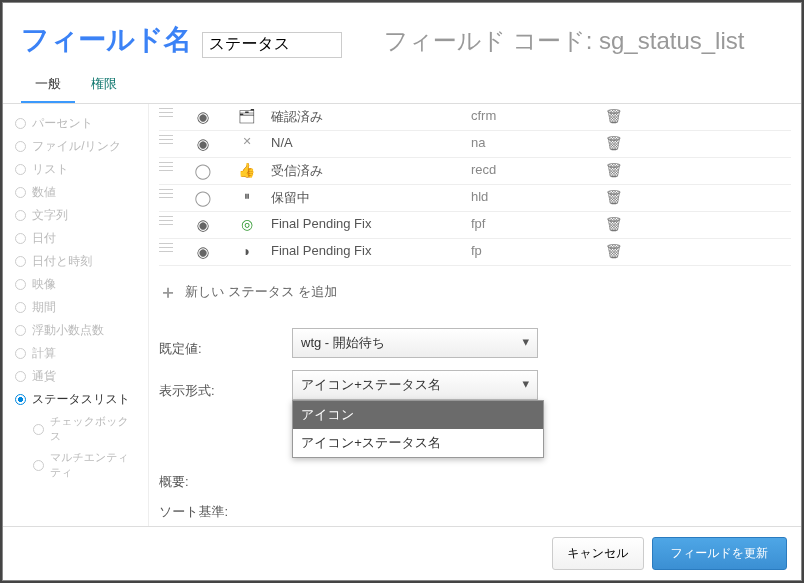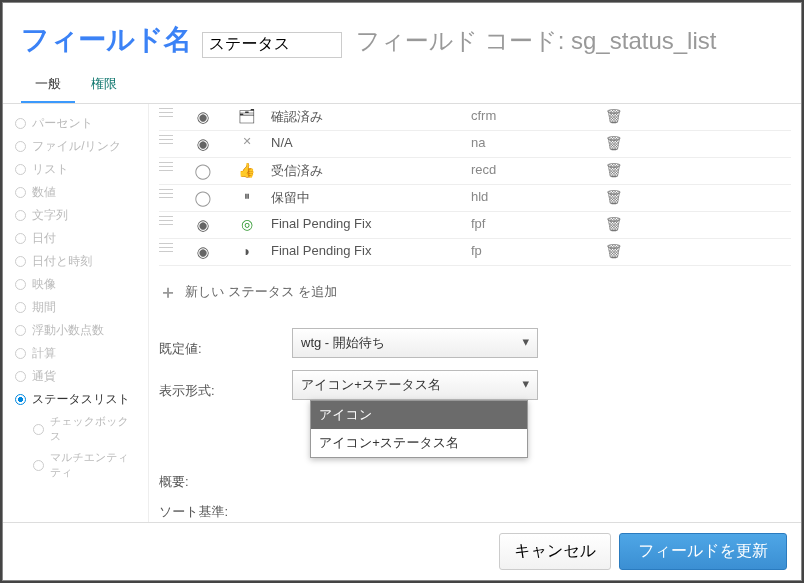--- a/index.html
+++ b/index.html
@@ -1,21 +1,21 @@
 <!DOCTYPE html>
 <html><head>
 <meta charset="utf-8">
 <style>
 *{box-sizing:border-box;margin:0;padding:0}
 body{font-family:"Hiragino Kaku Gothic Pro","Meiryo",sans-serif;font-size:13px;color:#333;background:#444;padding:2px}
 .dialog{width:800px;height:579px;background:#fff;border:1px solid #888;position:relative;display:flex;flex-direction:column}
 .header{padding:18px 18px 8px 18px;display:flex;align-items:baseline;gap:10px}
 .title{font-size:28px;font-weight:bold;color:#3b82f6}
 .name-input{font-size:16px;padding:3px 6px;border:1px solid #ccc;width:140px}
-.code{font-size:24px;color:#999;margin-left:4px}
+.code{font-size:24px;color:#999;margin-left:32px}
 .tabs{display:flex;gap:2px;padding:0 18px;border-bottom:1px solid #ddd}
 .tab{padding:8px 14px;font-size:13px;color:#0f766e;cursor:pointer;border-bottom:2px solid transparent}
 .tab.active{color:#333;border-bottom:2px solid #3b99fc;font-weight:400}
 .body{flex:1;display:flex;overflow:hidden}
 .sidebar{width:145px;padding:8px 12px;overflow-y:auto}
 .radio-item{display:flex;align-items:center;gap:6px;padding:3px 0;color:#bbb;font-size:12px;cursor:default}
 .radio-item.indent{padding-left:18px;font-size:11px}
 .radio-item.selected{color:#333}
 .radio{width:11px;height:11px;border:1px solid #ccc;border-radius:50%;flex-shrink:0}
 .radio-item.selected .radio{width:11px;height:11px;border:1.5px solid #0088e0;border-radius:50%;background:radial-gradient(circle,#0088e0 0 36%,#fff 42%)}
@@ -29,25 +29,25 @@
 .cell-del{width:26px;display:flex;justify-content:center;color:#777}
 .open-eye::before{content:"◉";color:#666}
 .half-eye::before{content:"◯";color:#999}
 .add-status{display:flex;align-items:center;gap:8px;padding:14px 0 18px 0;color:#666;font-weight:500}
 .plus{font-size:18px;color:#999;font-weight:bold}
 .form-row{display:flex;align-items:flex-end;padding:6px 0}
 .form-label{width:133px;color:#555}
 .sel{position:relative;width:246px}
 .sel-box{width:246px;padding:5px 24px 5px 8px;border:1px solid #bbb;background:linear-gradient(#fff,#eee);cursor:pointer;font-size:13px;position:relative}
 .sel-box::after{content:"▾";position:absolute;right:8px;top:5px;color:#555}
-.dropdown{position:absolute;top:100%;left:18px;width:218px;background:#fff;border:1px solid #999;box-shadow:0 2px 6px rgba(0,0,0,0.25);z-index:10}
+.dropdown{position:absolute;top:100%;left:0;width:252px;background:#fff;border:1px solid #999;box-shadow:0 2px 6px rgba(0,0,0,0.25);z-index:10}
 .dd-item{padding:5px 8px;cursor:pointer;font-size:13px}
 .dd-item.hl{background:#6b6b6b;color:#fff}
 .footer{border-top:1px solid #ddd;padding:10px 14px;display:flex;justify-content:flex-end;gap:8px}
-.btn{padding:7px 14px;border:1px solid #ccc;background:linear-gradient(#fff,#f2f2f2);border-radius:3px;font-size:16px;cursor:pointer}
+.btn{padding:7px 14px;border:1px solid #ccc;background:linear-gradient(#fff,#f2f2f2);border-radius:3px;font-size:12px;cursor:pointer}
 .btn.primary{background:linear-gradient(#4ea6e6,#3b8fd3);border-color:#2a7bbf;color:#fff;padding:7px 18px}
 .trash::before{content:"🗑";filter:grayscale(1);font-size:14px}
 .ic-folder::before{content:"🗂";filter:grayscale(1)}
 .ic-x::before{content:"✕";color:#999;font-size:11px}
 .ic-thumb::before{content:"👍";color:#3a3}
 .ic-pause::before{content:"⏸";color:#555;font-size:12px}
 .ic-target::before{content:"◎";color:#393}
 .ic-cloud::before{content:"◗";color:#555}
 </style>
 </head>

